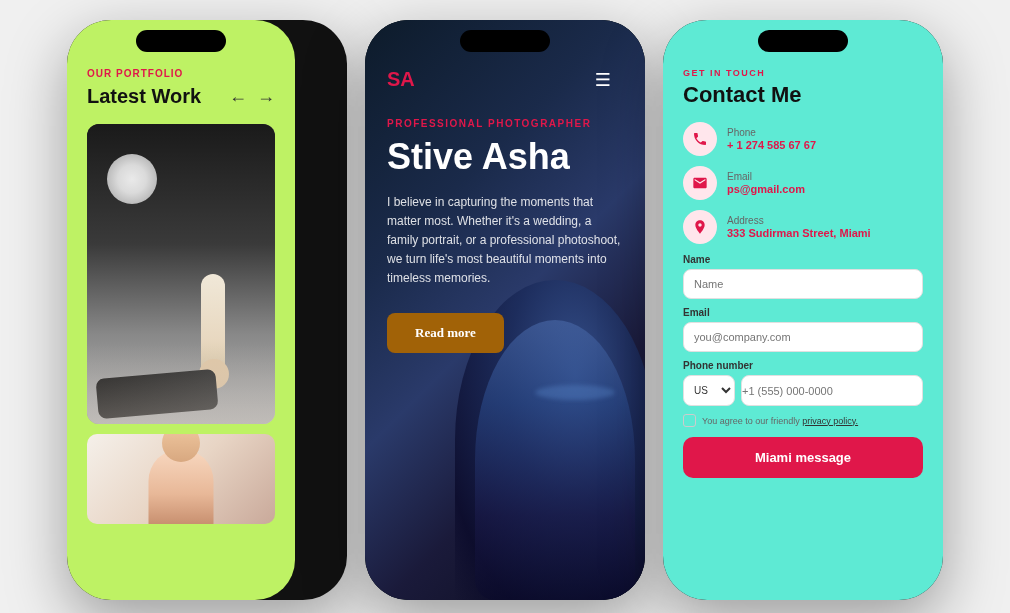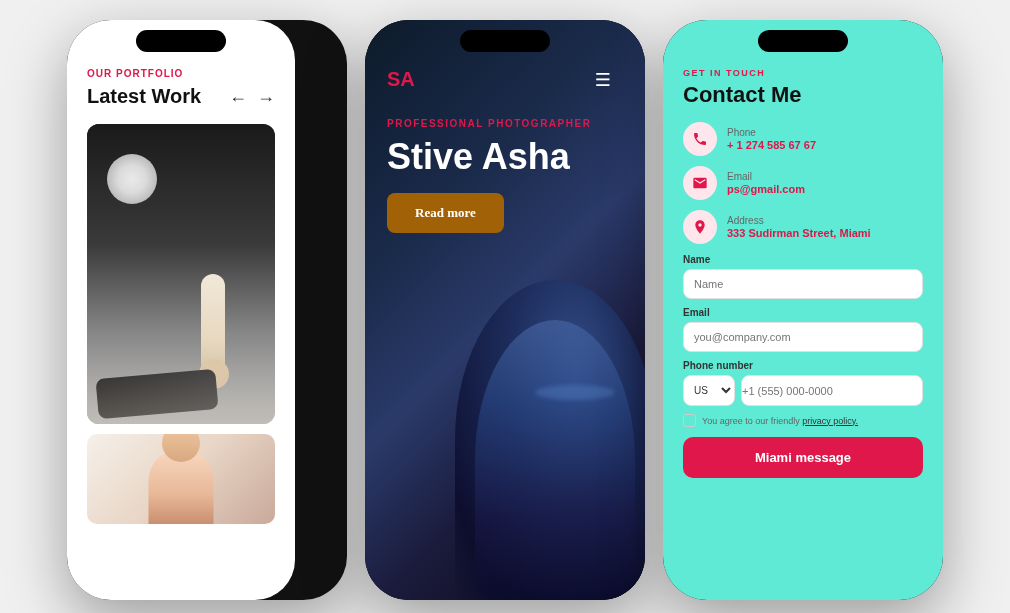--- a/index.html
+++ b/index.html
@@ -44,21 +44,21 @@
     }
 
     
     .phone1 {
       width: 280px;
       height: 580px;
     }
     .phone1 .phone-inner {
       width: 228px;
       height: 580px;
-      background: #ffffff;
+      background: #bef264;
     }
     .phone1-content {
       padding: 48px 20px 20px;
       height: 100%;
     }
     .portfolio-label {
       color: #e0174a;
       font-size: 10px;
       font-weight: 700;
       letter-spacing: 1px;
@@ -409,20 +409,21 @@
       </div>
 
       <div class="phone2-header">
         <span class="sa-logo">SA</span>
         <span class="hamburger">☰</span>
       </div>
       <div class="phone2-content">
         <div class="phone2-inner-content">
           <div class="photographer-tag">PROFESSIONAL PHOTOGRAPHER</div>
           <div class="photographer-name">Stive Asha</div>
+          <div class="photographer-desc">I believe in capturing the moments that matter most. Whether it's a wedding, a family portrait, or a professional photoshoot, we turn life's most beautiful moments into timeless memories.</div>
           <button class="read-more-btn">Read more</button>
         </div>
       </div>
     </div>
   </div>
 
   <div class="phone phone3">
     <div class="phone-inner">
       <div class="notch"></div>
       <div class="phone3-content">

